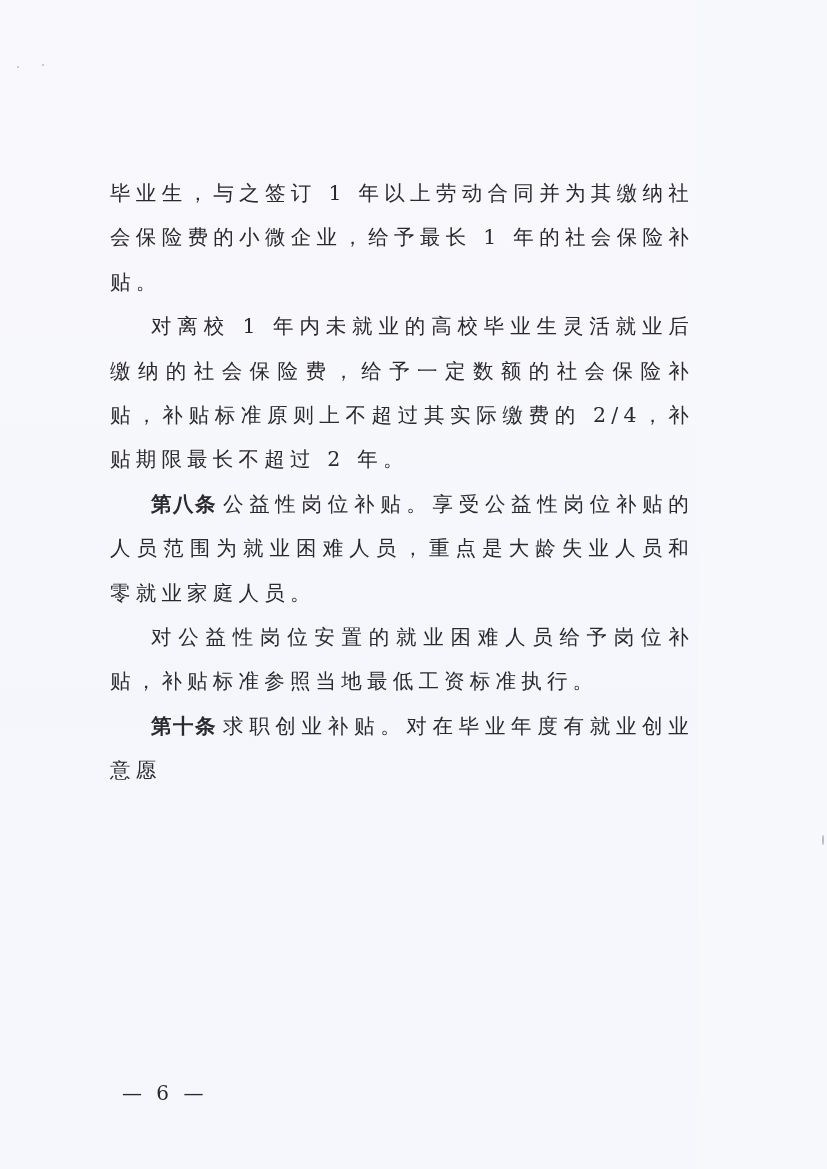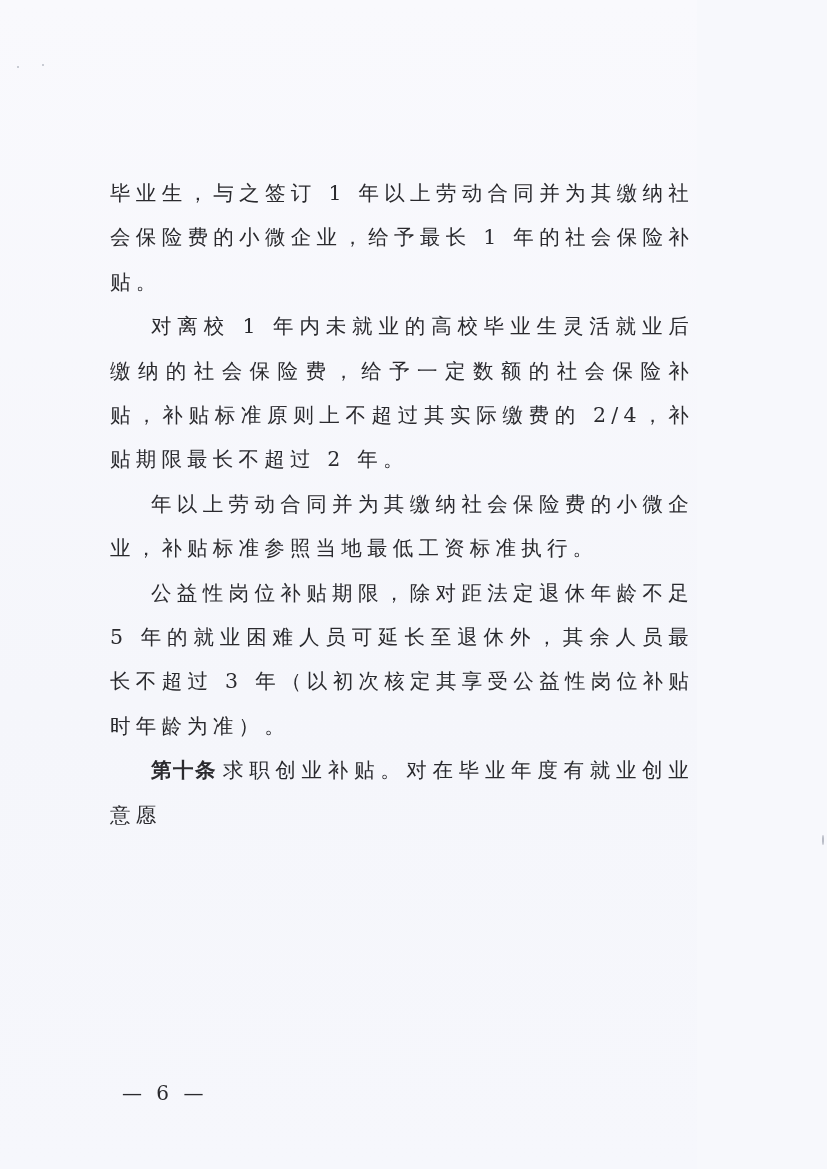--- a/index.html
+++ b/index.html
@@ -65,24 +65,24 @@
   <span class="speck" style="left:822px;top:835px;height:10px;width:2px;"></span>
 
   <div class="body-text">
     <p class="para noindent">
       <span>毕业生，与之签订 1 年以上劳动合同并为其缴纳社会保险费的小微企业，给予最长 1 年的社会保险补贴。</span>
     </p>
     <p class="para">
       <span>对离校 1 年内未就业的高校毕业生灵活就业后缴纳的社会保险费，给予一定数额的社会保险补贴，补贴标准原则上不超过其实际缴费的 2/4，补贴期限最长不超过 2 年。</span>
     </p>
     <p class="para">
-      <span>年以上劳动合同并为其缴纳社会保险费的小微企业，补贴标准参照当地最低工资标准执行。</span>
+      <span class="article-head">第八条</span><span>公益性岗位补贴。享受公益性岗位补贴的人员范围为就业困难人员，重点是大龄失业人员和零就业家庭人员。</span>
     </p>
     <p class="para">
-      <span>公益性岗位补贴期限，除对距法定退休年龄不足 5 年的就业困难人员可延长至退休外，其余人员最长不超过 3 年（以初次核定其享受公益性岗位补贴时年龄为准）。</span>
+      <span>对公益性岗位安置的就业困难人员给予岗位补贴，补贴标准参照当地最低工资标准执行。</span>
     </p>
     <p class="para">
       <span class="article-head">第十条</span><span>求职创业补贴。对在毕业年度有就业创业意愿</span>
     </p>
   </div>
 
   <div class="page-number">— 6 —</div>
 </div>
 
 </body></html>

